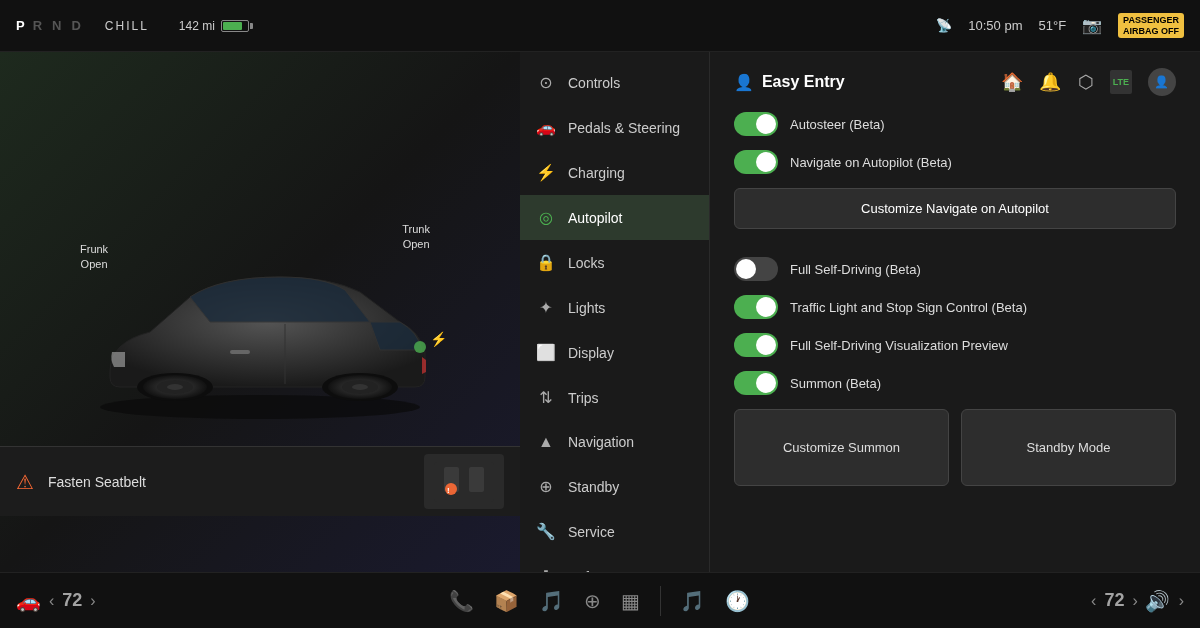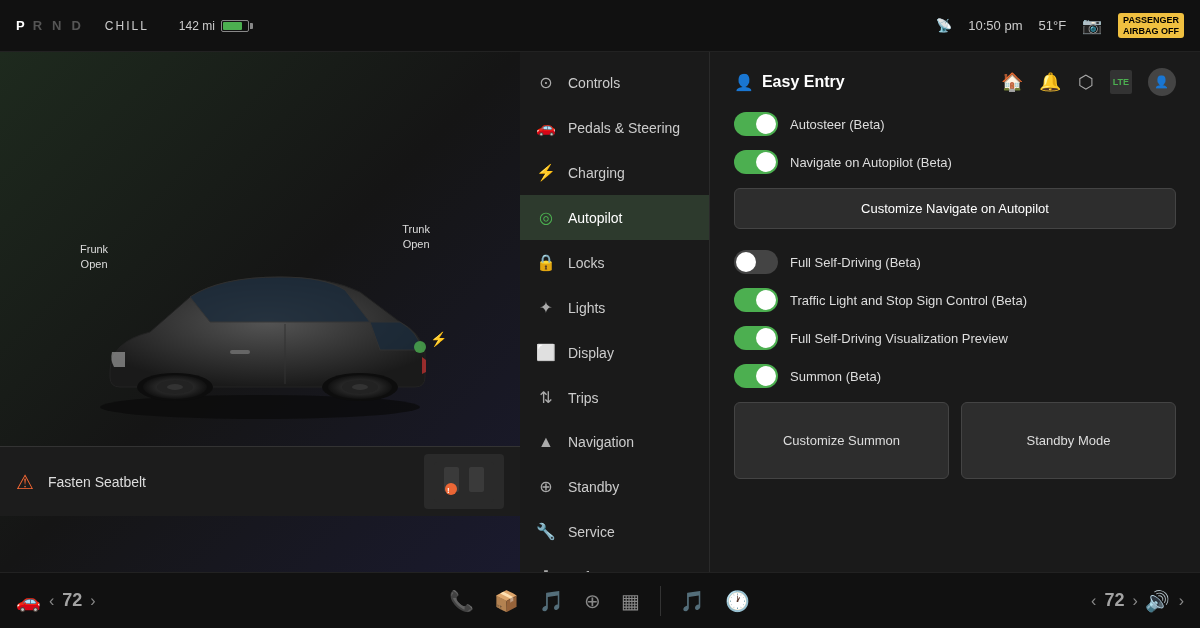--- a/index.html
+++ b/index.html
@@ -310,21 +310,21 @@
     .action-button {
       background: #2d2d2d;
       border: 1px solid #444;
       color: #fff;
       padding: 12px 16px;
       border-radius: 6px;
       font-size: 13px;
       cursor: pointer;
       text-align: center;
       width: 100%;
-      margin-bottom: 21px;
+      margin-bottom: 28px;
     }
 
     
     .profile-section {
       margin-bottom: 14px;
     }
     .profile-label {
       font-size: 13px;
       color: #ddd;
       margin-bottom: 8px;

